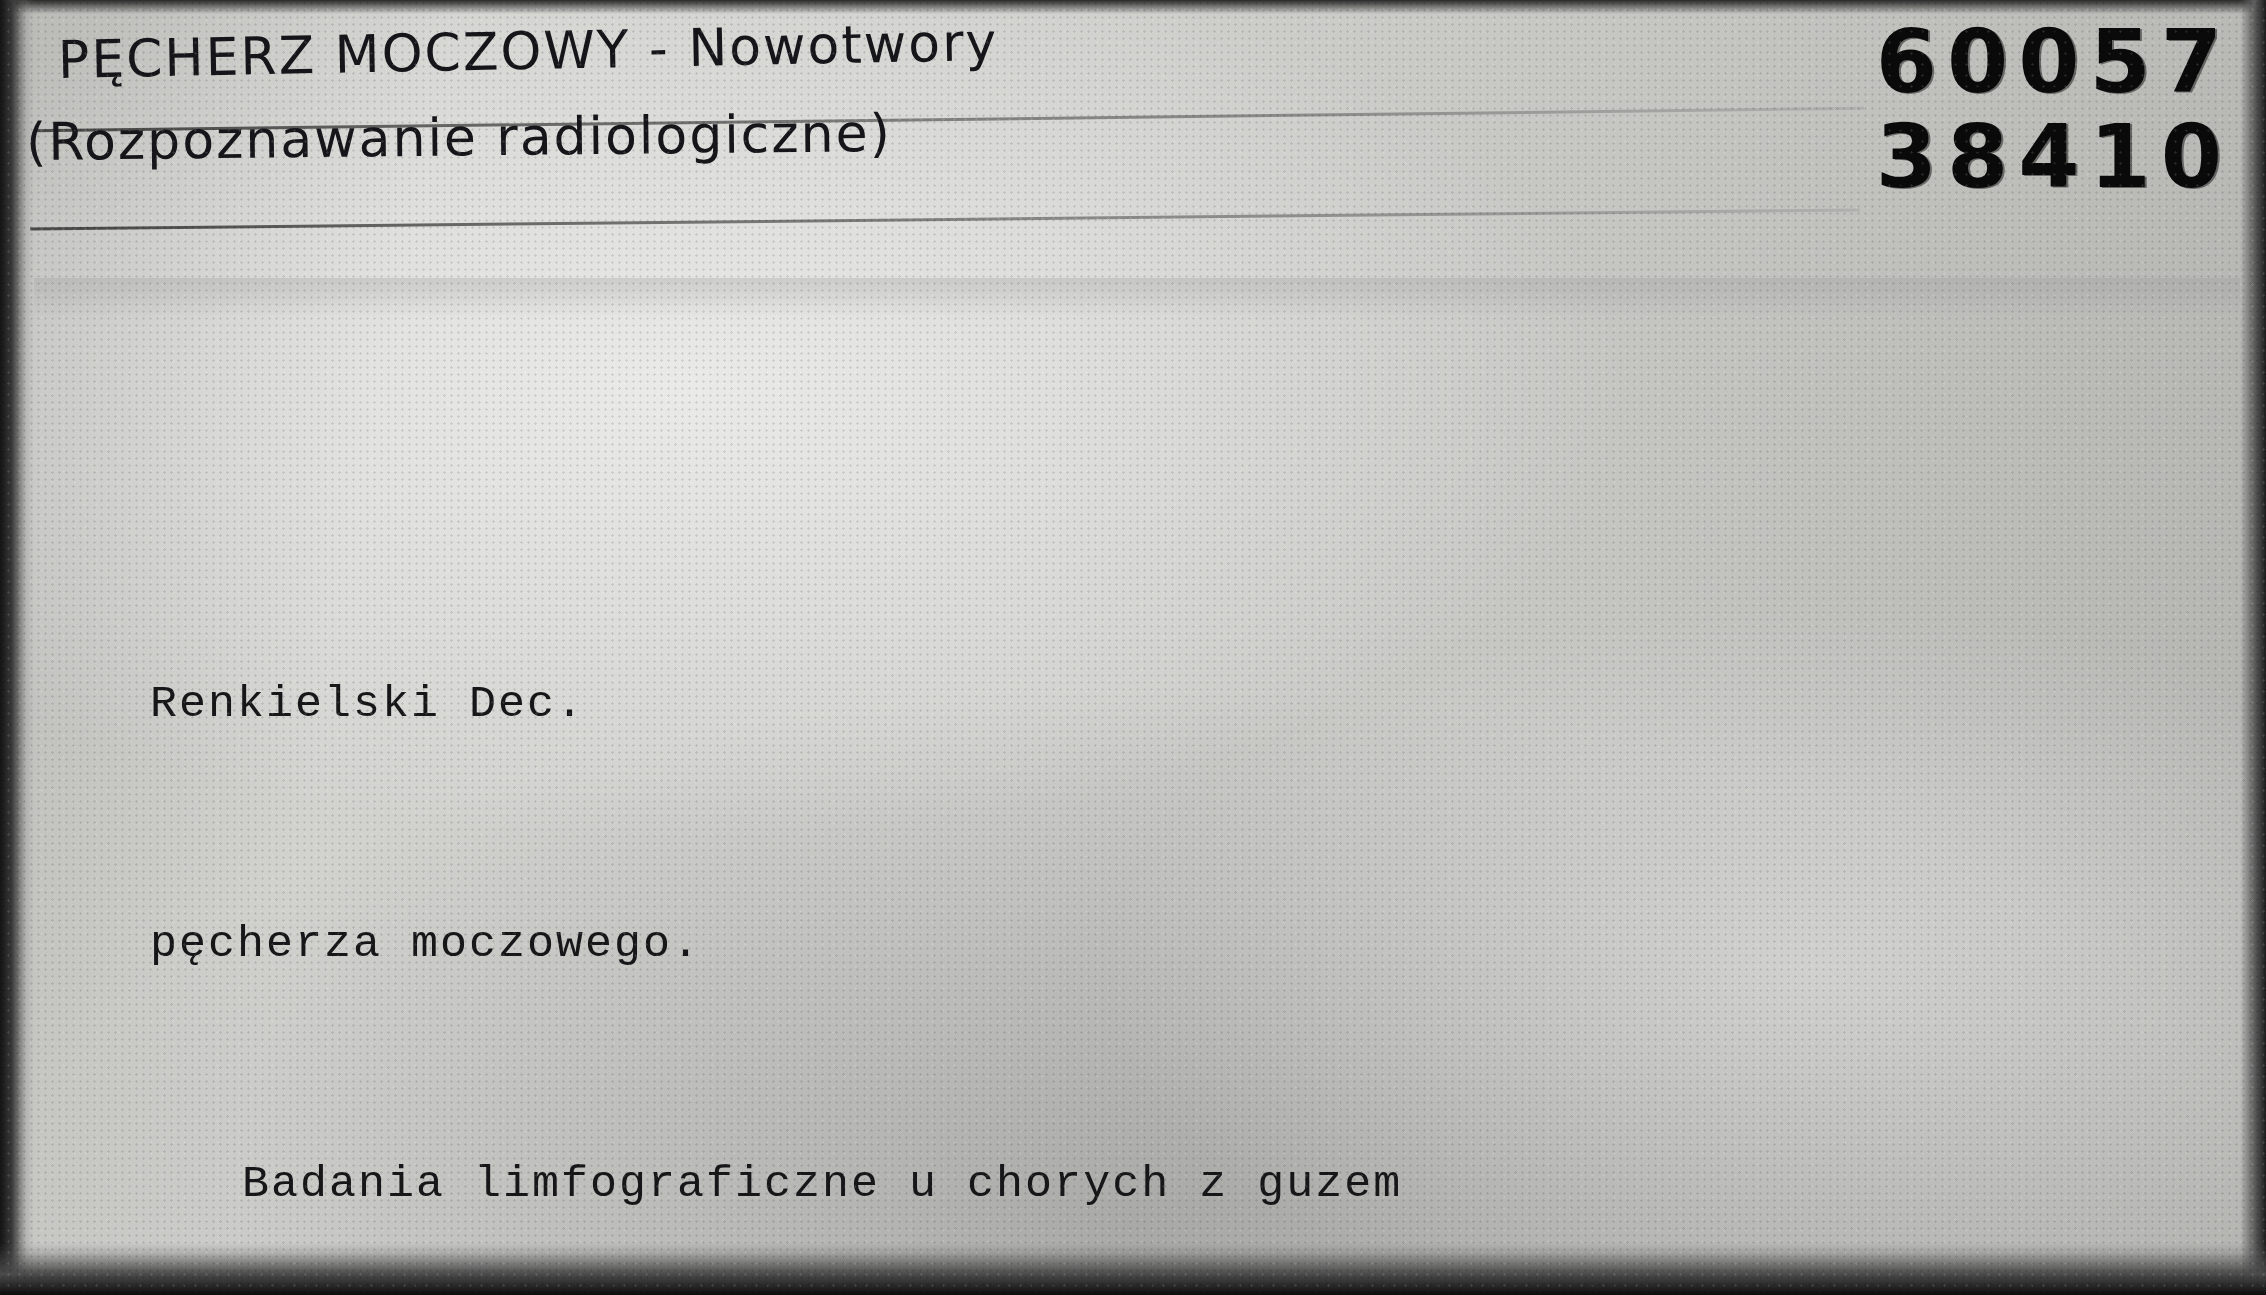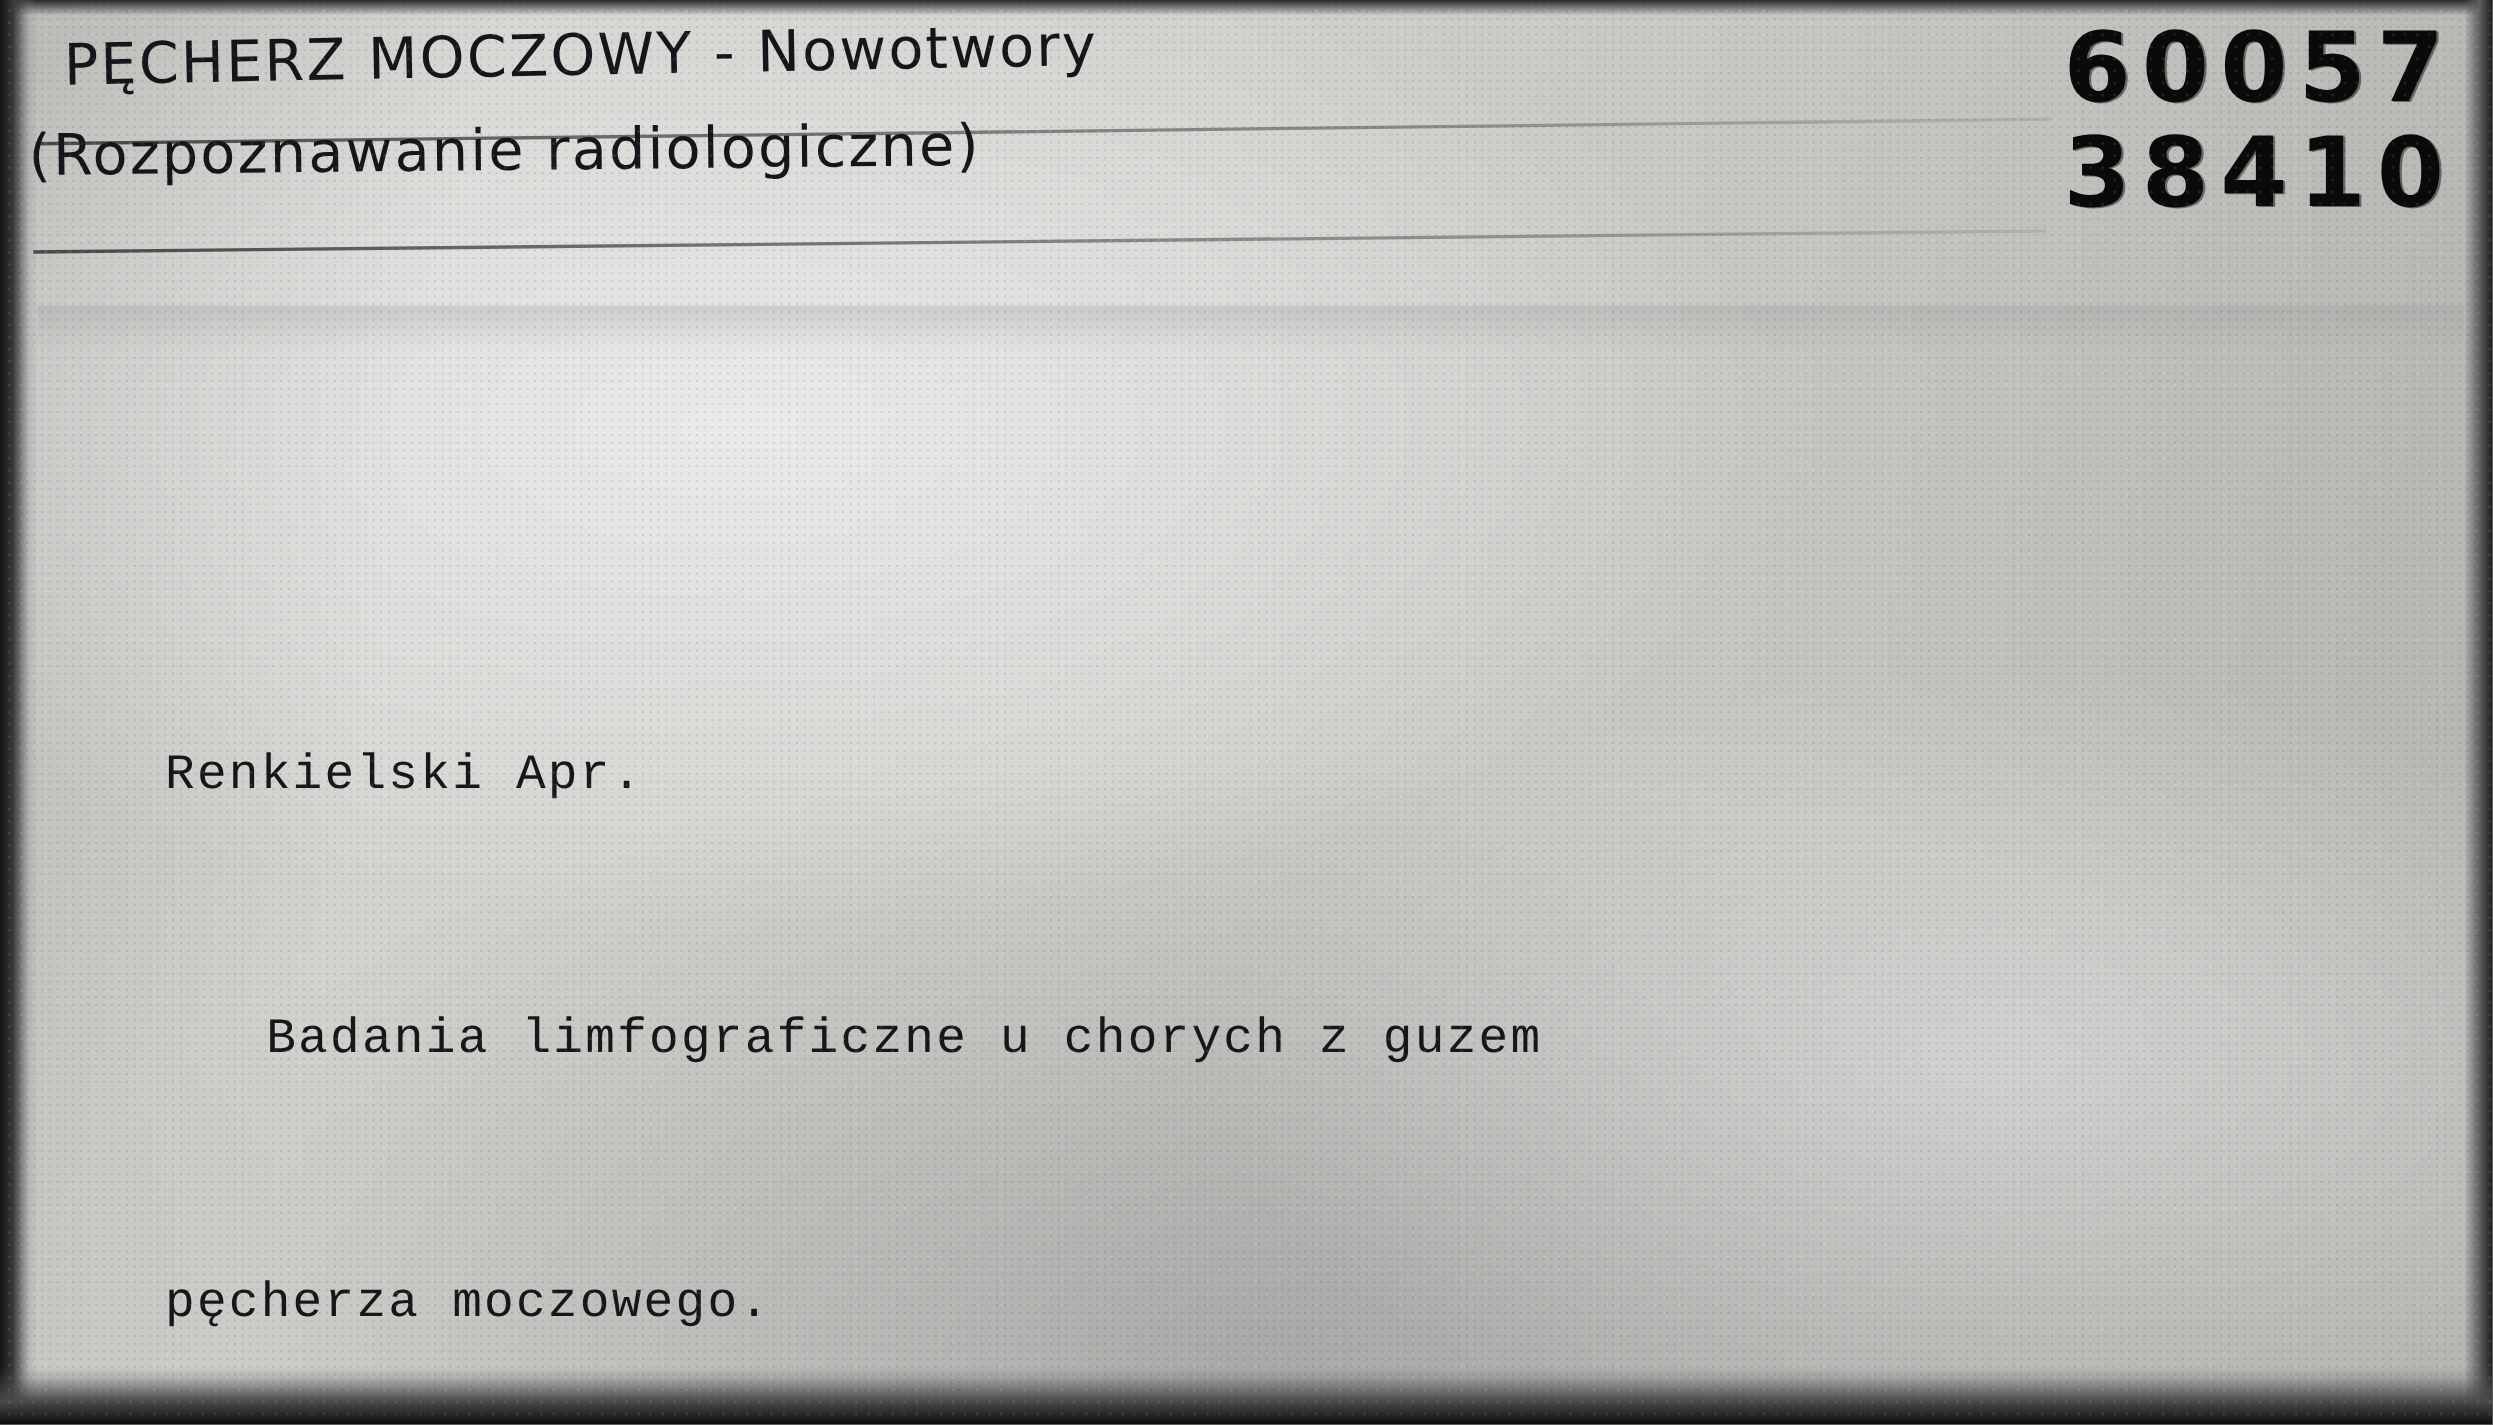--- a/index.html
+++ b/index.html
@@ -145,23 +145,23 @@
   <div class="hand" id="hand-line1">PĘCHERZ MOCZOWY - Nowotwory</div>
 
   <div class="hand" id="hand-line2">(Rozpoznawanie radiologiczne)</div>
 
   <div id="stamp-block">
     <div class="stamp-num">60057</div>
     <div class="stamp-num">38410</div>
   </div>
 
   <div id="body-text">
-    <span class="tline">Renkielski Apr.</span>
+    <span class="tline">Renkielski Dec.</span>
+    <span class="tline">pęcherza moczowego.</span>
     <span class="tline indent1">Badania limfograficzne u chorych z guzem</span>
-    <span class="tline">pęcherza moczowego.</span>
     
     
     
     
   </div>
 
   <div id="edge-top"></div>
   <div id="edge-left"></div>
   <div id="edge-right"></div>
   <div id="edge-bottom"></div>

